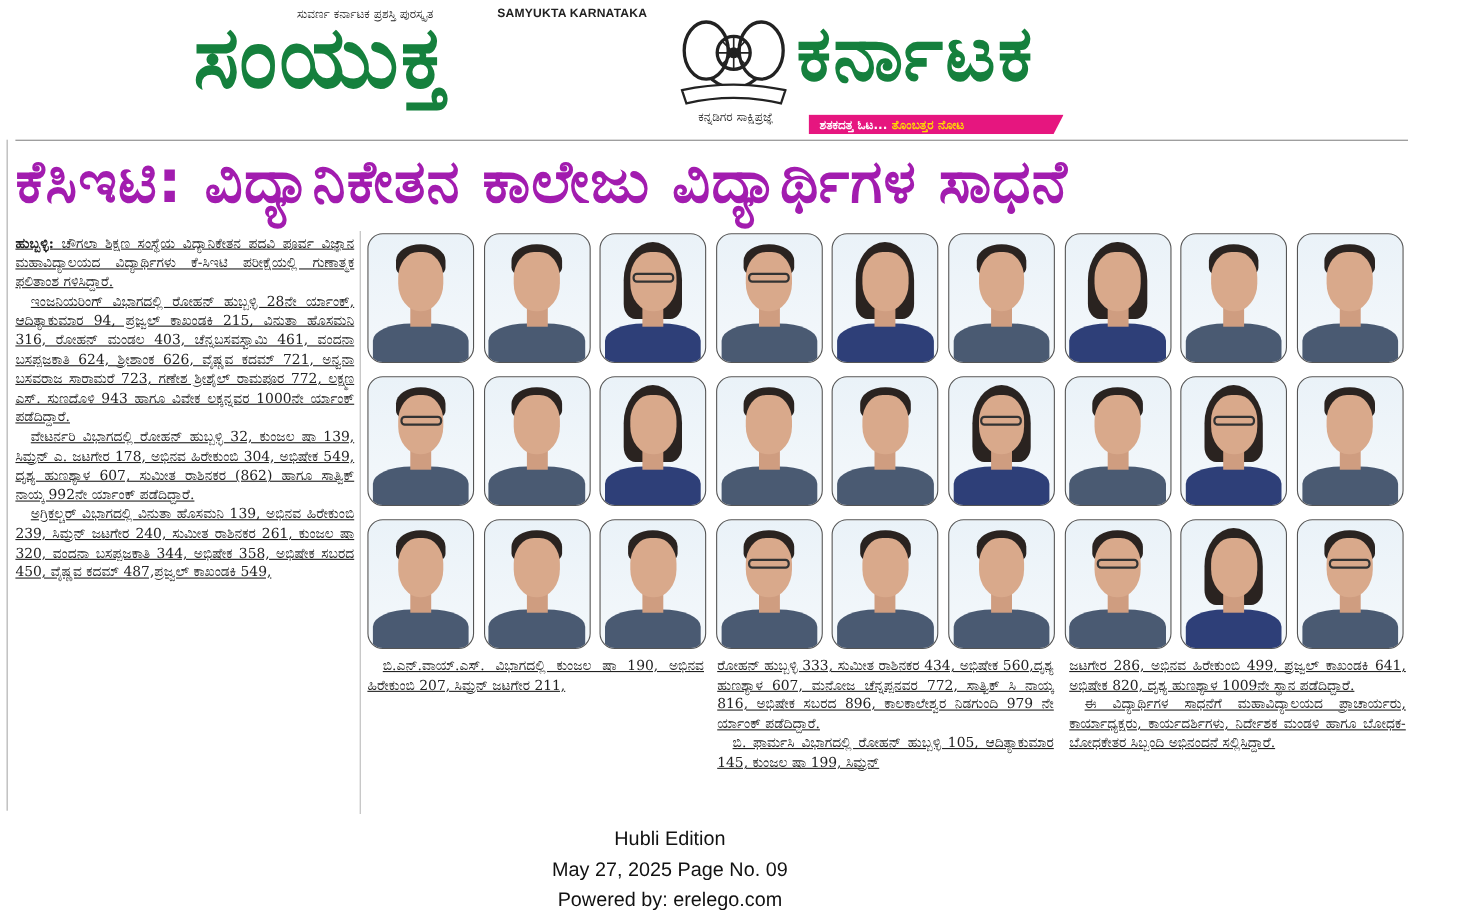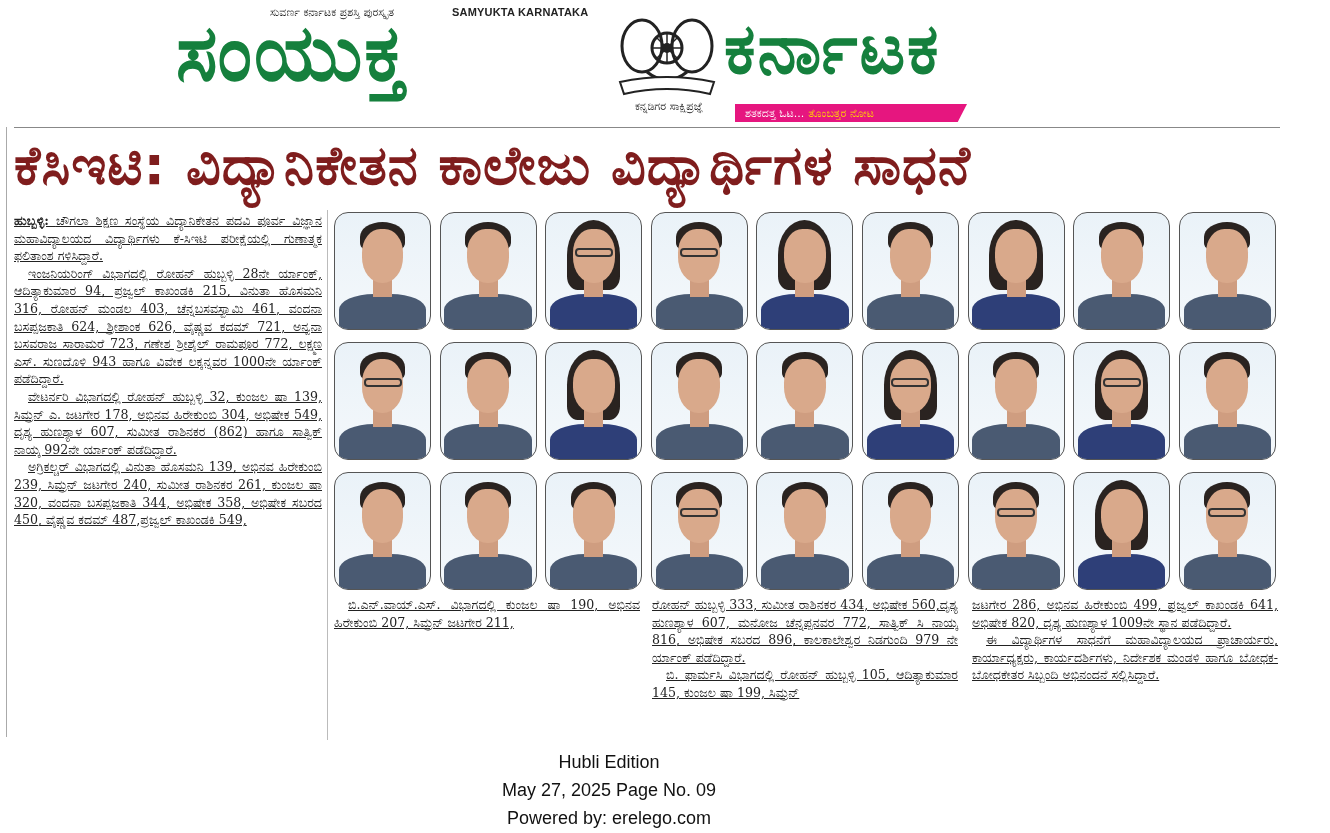--- a/index.html
+++ b/index.html
@@ -8,27 +8,27 @@
 
   
   .masthead { position: absolute; left: 0; top: 0; width: 1330px; height: 126px; }
   .tagline-top { position: absolute; left: 270px; top: 6px; font-family: "DejaVu Sans", sans-serif; font-size: 11px; color: #222; }
   .english-name { position: absolute; left: 452px; top: 6px; font-family: "Liberation Sans", sans-serif; font-weight: bold; font-size: 11px; color: #222; letter-spacing: 0.2px; }
   .logo-word { position: absolute; font-family: "DejaVu Sans", sans-serif; font-weight: bold; color: #15803d; line-height: 1; white-space: nowrap; }
   .logo-left { left: 176px; top: 14px; font-size: 78px; letter-spacing: 2px; }
   .logo-right { left: 724px; top: 14px; font-size: 70px; letter-spacing: 2px; }
   .emblem { position: absolute; left: 612px; top: 10px; width: 110px; height: 112px; }
   .emblem-caption { position: absolute; left: 614px; top: 100px; width: 110px; text-align: center; font-family: "DejaVu Sans", sans-serif; font-size: 11px; color: #222; }
-  .slogan-banner { position: absolute; left: 735px; top: 104px; width: 232px; height: 18px; background: #e6167f; clip-path: polygon(0 0, 100% 0, 96% 100%, 0 100%); display: flex; align-items: center; padding-left: 10px; font-family: "DejaVu Sans", sans-serif; font-size: 11px; font-weight: normal; color: #fff; }
+  .slogan-banner { position: absolute; left: 735px; top: 104px; width: 232px; height: 18px; background: #e6167f; clip-path: polygon(0 0, 100% 0, 96% 100%, 0 100%); display: flex; align-items: center; padding-left: 10px; font-family: "DejaVu Sans", sans-serif; font-size: 11px; font-weight: bold; color: #fff; }
   .slogan-banner .accent { color: #ffd800; margin-left: 4px; }
 
   
   .rule-top { position: absolute; left: 14px; top: 127px; width: 1266px; height: 1px; background: #888; }
   .frame-left { position: absolute; left: 6px; top: 127px; width: 1px; height: 610px; background: #aaa; }
-  .headline { position: absolute; left: 14px; top: 130px; width: 1280px; height: 72px; font-family: "DejaVu Sans", sans-serif; font-weight: bold; font-size: 54px; line-height: 72px; color: #7f1d1d; white-space: nowrap; letter-spacing: 1px; }
+  .headline { position: absolute; left: 14px; top: 130px; width: 1280px; height: 72px; font-family: "DejaVu Sans", sans-serif; font-weight: bold; font-size: 54px; line-height: 72px; color: #a21caf; white-space: nowrap; letter-spacing: 1px; }
 
   
   .col { position: absolute; font-size: 12.6px; line-height: 17.6px; text-align: justify; color: #222; font-family: "DejaVu Serif", serif; text-decoration: underline; }
   .col p { text-indent: 14px; }
   .col p.lead { text-indent: 0; }
   .col .dateline { font-weight: bold; }
   .col-1 { left: 14px; top: 212px; width: 308px; }
   .col-2 { left: 334px; top: 596px; width: 306px; }
   .col-3 { left: 652px; top: 596px; width: 306px; }
   .col-4 { left: 972px; top: 596px; width: 306px; }

